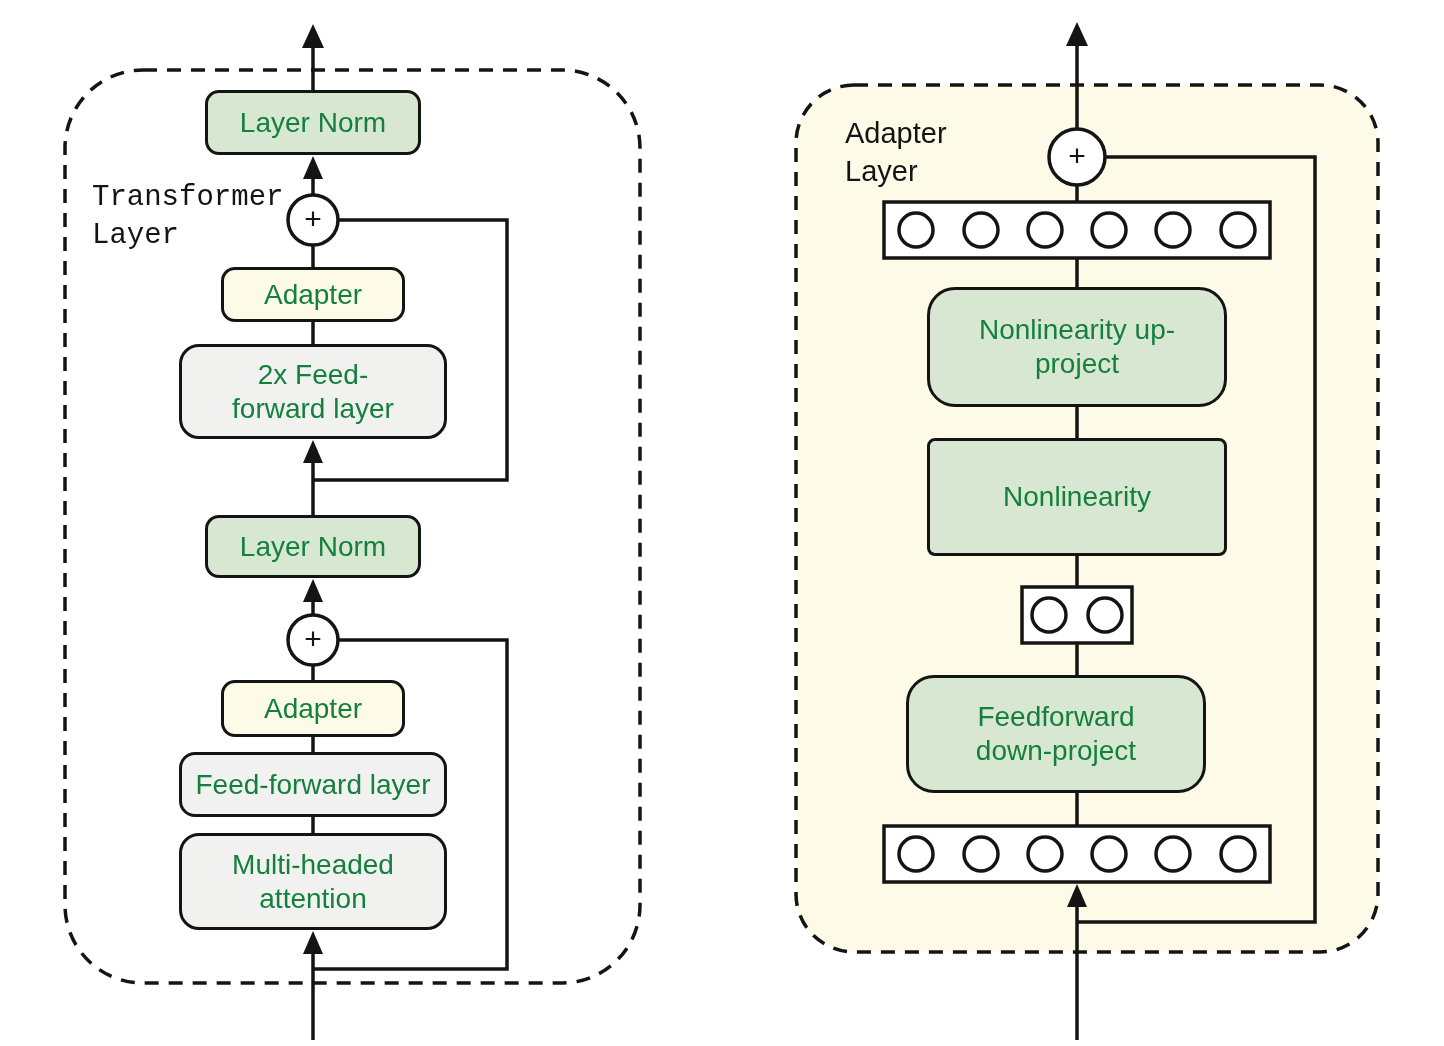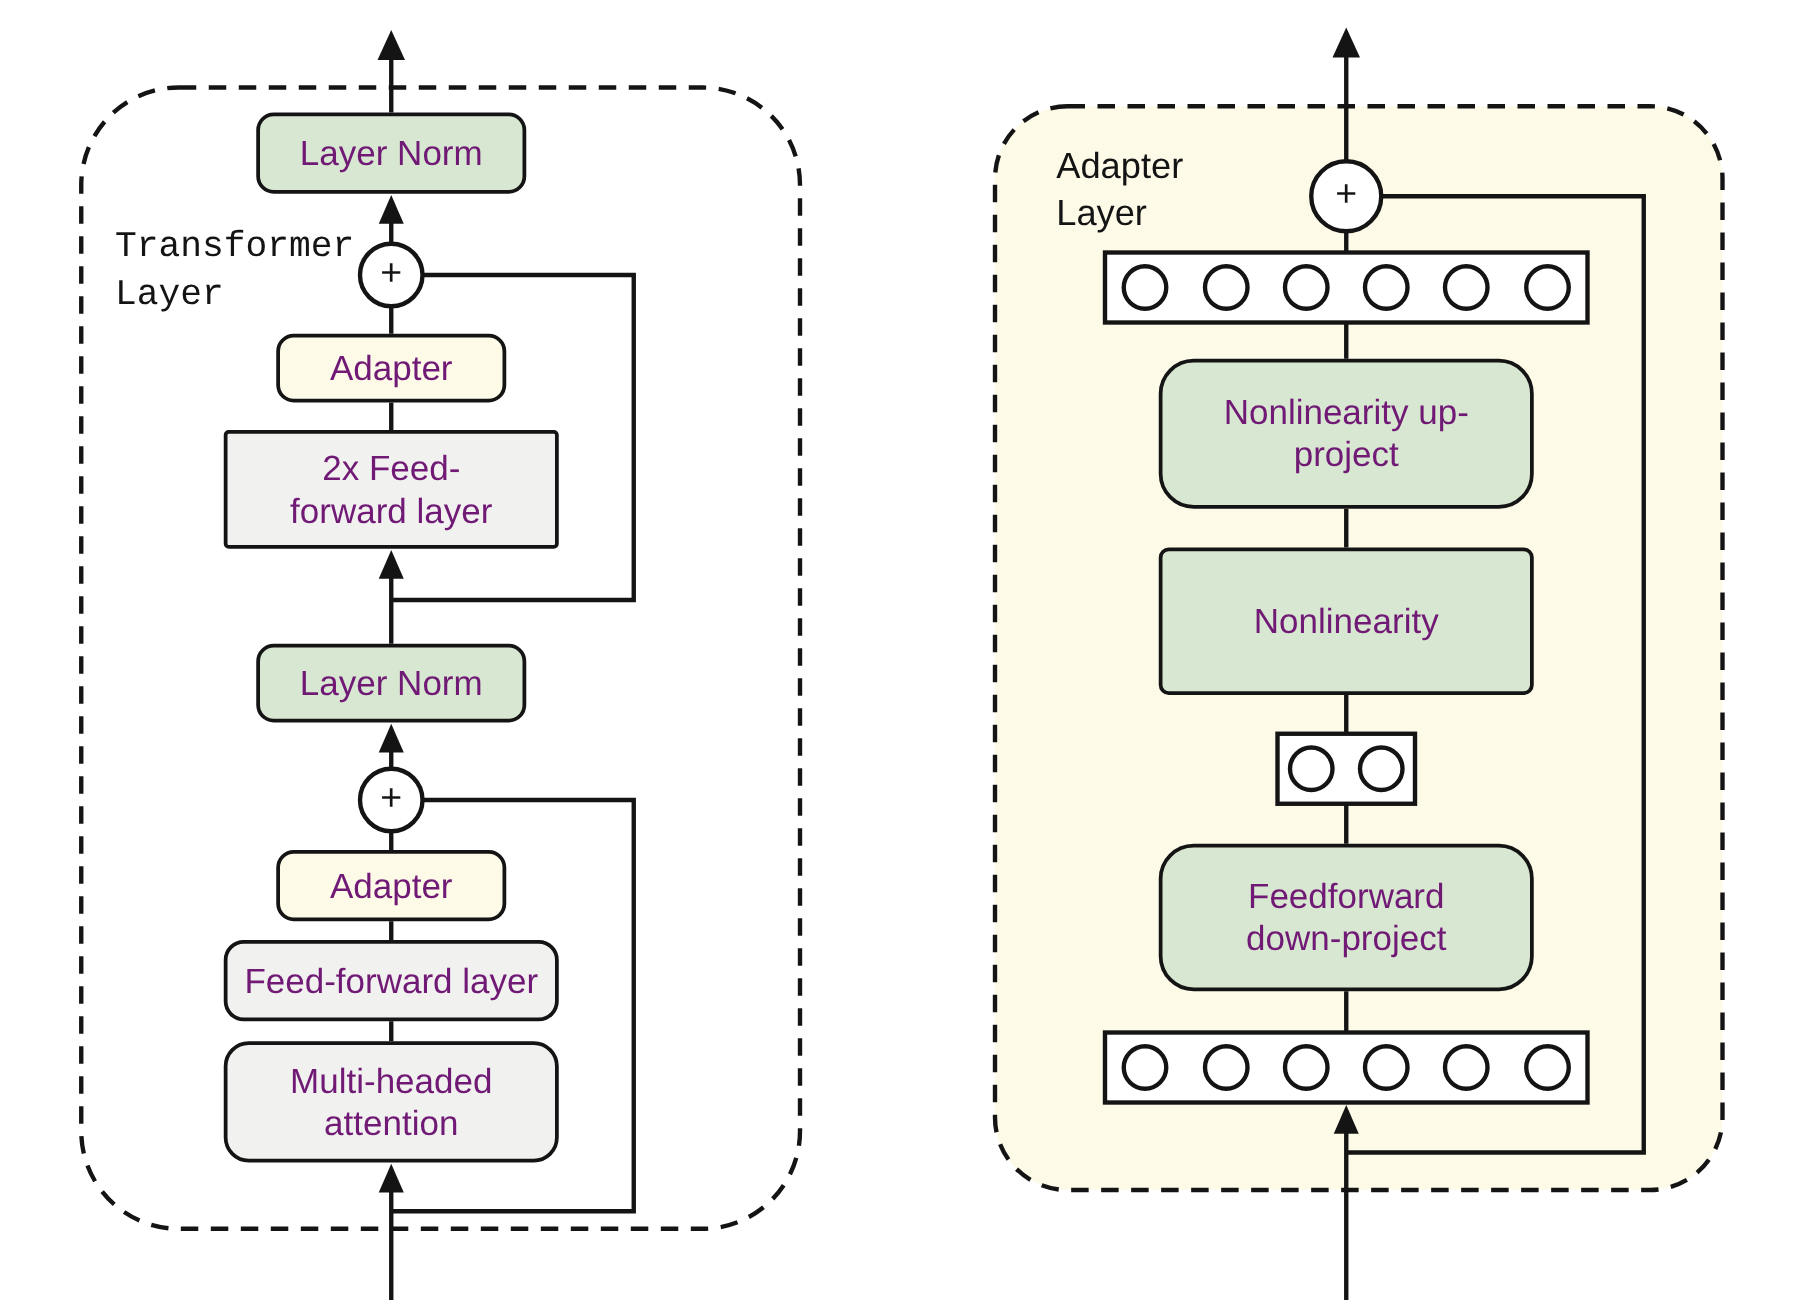--- a/index.html
+++ b/index.html
@@ -4,21 +4,21 @@
 <style>
   html,body{margin:0;padding:0;background:#ffffff;}
   .canvas{
     position:relative;width:1444px;height:1046px;background:#ffffff;overflow:hidden;
     font-family:"Liberation Sans","DejaVu Sans",sans-serif;color:#141414;
   }
   .canvas svg{position:absolute;left:0;top:0;}
   .box{
     position:absolute;display:flex;align-items:center;justify-content:center;
     text-align:center;border:3px solid #141414;box-sizing:border-box;
-    font-size:28px;line-height:1.2;color:#701a75;background:#fff;
+    font-size:28px;line-height:1.2;color:#15803d;background:#fff;
   }
   .box.green{background:#d8e7d2;}
   .box.gray{background:#f1f1f0;}
   .box.cream{background:#fdfae8;}
   .panel-label{
     position:absolute;font-size:29px;line-height:1.3;color:#141414;
   }
   .panel-label span{display:block;}
   .plus{
     position:absolute;font-size:30px;font-weight:400;color:#141414;
@@ -141,21 +141,21 @@
   <div class="box green" style="left:205px;top:90px;width:216px;height:65px;border-radius:14px;">
     <span>Layer Norm</span>
   </div>
 
   <span class="plus" style="left:313px;top:220px;">+</span>
 
   <div class="box cream" style="left:221px;top:267px;width:184px;height:55px;border-radius:14px;">
     <span>Adapter</span>
   </div>
 
-  <div class="box gray" style="left:179px;top:344px;width:268px;height:95px;border-radius:4px;padding:0 35px;">
+  <div class="box gray" style="left:179px;top:344px;width:268px;height:95px;border-radius:20px;padding:0 35px;">
     <span>2x Feed-forward layer</span>
   </div>
 
   <div class="box green" style="left:205px;top:515px;width:216px;height:63px;border-radius:14px;">
     <span>Layer Norm</span>
   </div>
 
   <span class="plus" style="left:313px;top:640px;">+</span>
 
   <div class="box cream" style="left:221px;top:680px;width:184px;height:57px;border-radius:14px;">
@@ -178,17 +178,17 @@
   <span class="plus" style="left:1077px;top:157px;">+</span>
 
   <div class="box green" style="left:927px;top:287px;width:300px;height:120px;border-radius:28px;padding:0 40px;">
     <span>Nonlinearity up-project</span>
   </div>
 
   <div class="box green" style="left:927px;top:438px;width:300px;height:118px;border-radius:8px;">
     <span>Nonlinearity</span>
   </div>
 
-  <div class="box green" style="left:927px;top:675px;width:300px;height:118px;border-radius:28px;padding:0 30px;">
+  <div class="box green" style="left:906px;top:675px;width:300px;height:118px;border-radius:28px;padding:0 30px;">
     <span>Feedforward down-project</span>
   </div>
 
 </div>
 
 </body></html>

